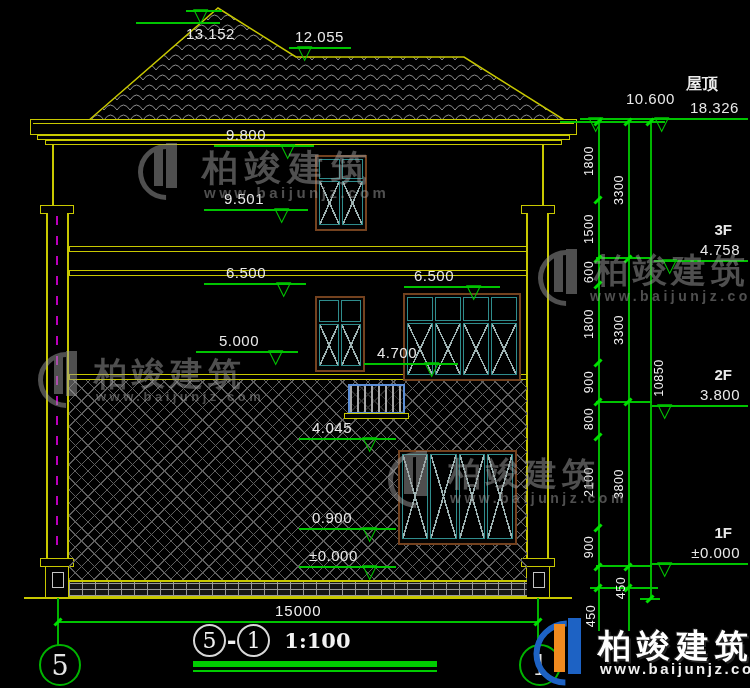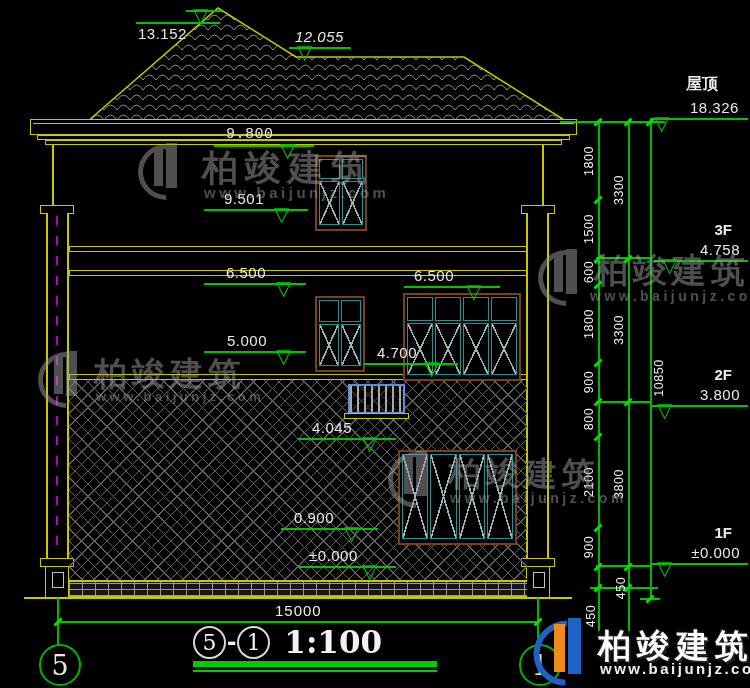--- a/index.html
+++ b/index.html
@@ -57,21 +57,21 @@
   .wlogo .bld2{position:absolute;left:28px;top:3px;width:11px;height:45px;background:currentColor;}
   
   .bubble{position:absolute;width:38px;height:38px;border:2px solid #00b400;border-radius:50%;
     color:#e5e5e5;font-size:27px;font-family:"DejaVu Serif",serif;display:flex;align-items:center;justify-content:center;z-index:10;}
   
   .tbar{position:absolute;display:flex;align-items:center;color:#f2f2f2;z-index:20;}
   .tnum{width:29px;height:29px;border:2.5px solid #d8d8d8;border-radius:50%;font-size:22px;line-height:29px;
     font-family:"DejaVu Serif",serif;display:flex;align-items:center;justify-content:center;flex:0 0 auto;}
   .tdash{font-size:28px;font-weight:bold;margin:0 1px;}
   .tname{font-size:31px;font-weight:bold;letter-spacing:3px;margin-left:2px;white-space:nowrap;}
-  .tscale{font-size:31px;font-weight:bold;margin-left:14px;font-family:"DejaVu Serif",serif;}
+  .tscale{font-size:21px;font-weight:bold;margin-left:14px;font-family:"DejaVu Serif",serif;}
   .uline1{position:absolute;background:#00cc00;z-index:20;}
   
   .flogo{position:absolute;z-index:40;}
   .flogo .swoosh{position:absolute;left:0;top:8px;width:52px;height:54px;border:6px solid #1d62c4;border-radius:50%;
     border-top-color:transparent;border-right-color:transparent;transform:rotate(45deg);}
   .flogo .bld1{position:absolute;left:20px;top:12px;width:11px;height:48px;background:#f08a1f;}
   .flogo .bld2{position:absolute;left:34px;top:6px;width:13px;height:56px;background:#1d62c4;}
   .flogo-name{position:absolute;color:#fff;font-size:33px;font-weight:bold;letter-spacing:6px;white-space:nowrap;z-index:40;
     text-shadow:2px 2px 0 #222,-1px -1px 0 #222;}
   .flogo-site{position:absolute;color:#f0f0f0;font-size:15px;font-weight:bold;letter-spacing:2.5px;white-space:nowrap;z-index:40;}
@@ -166,31 +166,31 @@
     </div>
   </div>
 
   <div class="rail" style="left:348px;top:384px;width:57px;height:30px;"></div>
   <div class="band" style="left:344px;top:413px;width:65px;height:6px;"></div>
 
   <div class="gh" style="left:186px;top:10px;width:36px;"></div>
   <span class="tri-abs" style="left:193px;top:8px;">▽</span>
   <div class="elev" style="left:136px;top:22px;width:84px;">
     <span class="eline"></span>
-    <span class="ev" style="margin-top:2px;padding-left:2px;">13.152</span>
+    <span class="ev" style="margin-top:2px;padding-left:2px;margin-left:48px;">13.152</span>
   </div>
 
   <div class="elev" style="left:289px;top:29px;width:62px;">
-    <span class="ev" style="padding-left:6px;font-style:italic;">12.055</span>
+    <span class="ev" style="padding-left:6px;">12.055</span>
     <span class="eline"></span>
     <span class="etri" style="left:8px;">▽</span>
   </div>
 
   <div class="elev" style="left:214px;top:127px;width:100px;">
-    <span class="ev" style="padding-left:12px;font-family:Liberation Mono, monospace;">9.800</span>
+    <span class="ev" style="padding-left:12px;">9.800</span>
     <span class="eline"></span>
     <span class="etri" style="left:66px;">▽</span>
   </div>
 
   <div class="elev" style="left:204px;top:191px;width:104px;">
     <span class="ev" style="padding-left:20px;">9.501</span>
     <span class="eline"></span>
     <span class="etri" style="left:70px;">▽</span>
   </div>
 
@@ -199,52 +199,57 @@
     <span class="eline"></span>
     <span class="etri" style="left:72px;">▽</span>
   </div>
 
   <div class="elev" style="left:404px;top:268px;width:96px;">
     <span class="ev" style="padding-left:10px;">6.500</span>
     <span class="eline"></span>
     <span class="etri" style="left:62px;">▽</span>
   </div>
 
-  <div class="elev" style="left:204px;top:333px;width:102px;">
+  <div class="elev" style="left:196px;top:333px;width:102px;">
     <span class="ev" style="padding-left:23px;">5.000</span>
     <span class="eline"></span>
     <span class="etri" style="left:72px;">▽</span>
   </div>
 
   <div class="elev" style="left:364px;top:345px;width:94px;">
     <span class="ev" style="padding-left:13px;">4.700</span>
     <span class="eline"></span>
     <span class="etri" style="left:60px;">▽</span>
   </div>
 
   <div class="elev" style="left:299px;top:420px;width:97px;">
     <span class="ev" style="padding-left:13px;">4.045</span>
     <span class="eline"></span>
     <span class="etri" style="left:63px;">▽</span>
   </div>
 
-  <div class="elev" style="left:281px;top:510px;width:97px;">
+  <div class="elev" style="left:299px;top:510px;width:97px;">
     <span class="ev" style="padding-left:13px;">0.900</span>
     <span class="eline"></span>
     <span class="etri" style="left:63px;">▽</span>
   </div>
 
   <div class="elev" style="left:299px;top:548px;width:97px;">
     <span class="ev" style="padding-left:10px;">±0.000</span>
     <span class="eline"></span>
     <span class="etri" style="left:63px;">▽</span>
   </div>
 
   <span class="abs" style="left:686px;top:74px;color:#ededed;font-size:16px;font-weight:bold;">屋顶</span>
 
+  <div class="elev" style="left:580px;top:91px;width:82px;">
+    <span class="ev" style="padding-left:46px;margin-bottom:11px;">10.600</span>
+    <span class="eline"></span>
+    <span class="etri" style="left:8px;">▽</span>
+  </div>
 
   <div class="elev" style="left:650px;top:100px;width:98px;">
     <span class="ev" style="padding-left:40px;">18.326</span>
     <span class="eline"></span>
     <span class="etri" style="left:4px;">▽</span>
   </div>
 
   <div class="elev" style="left:654px;top:221px;width:94px;">
     <span class="efl">3F</span>
     <span class="ev" style="text-align:right;padding-right:8px;">4.758</span>

